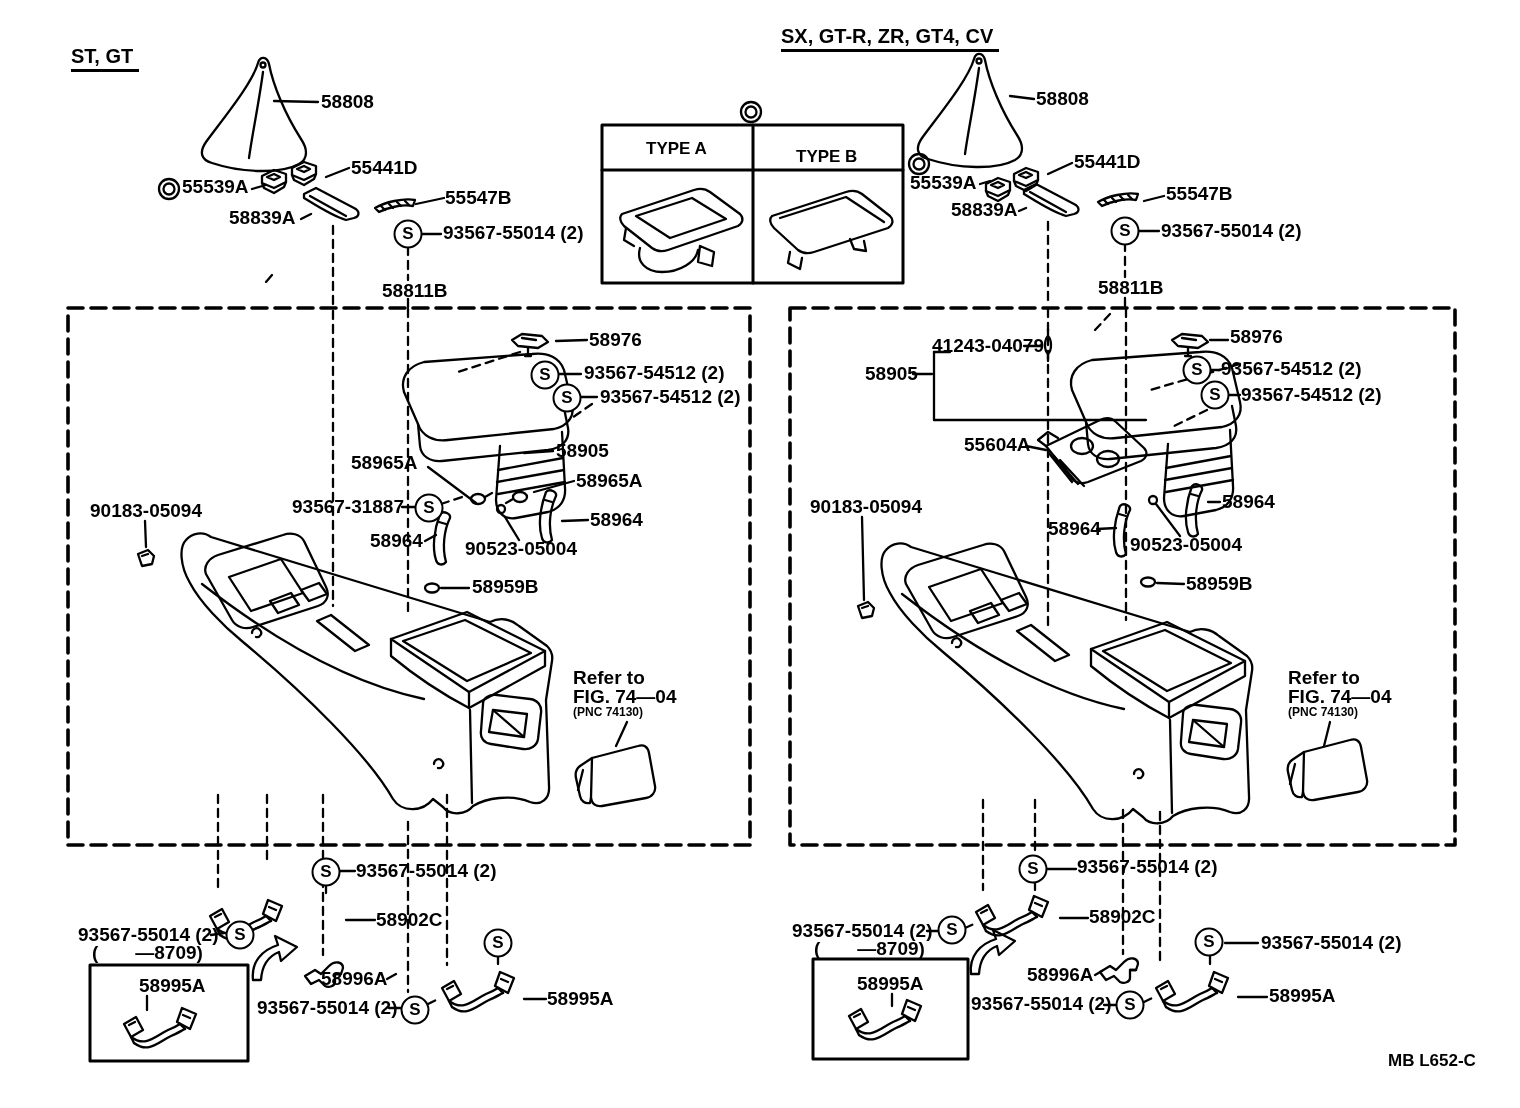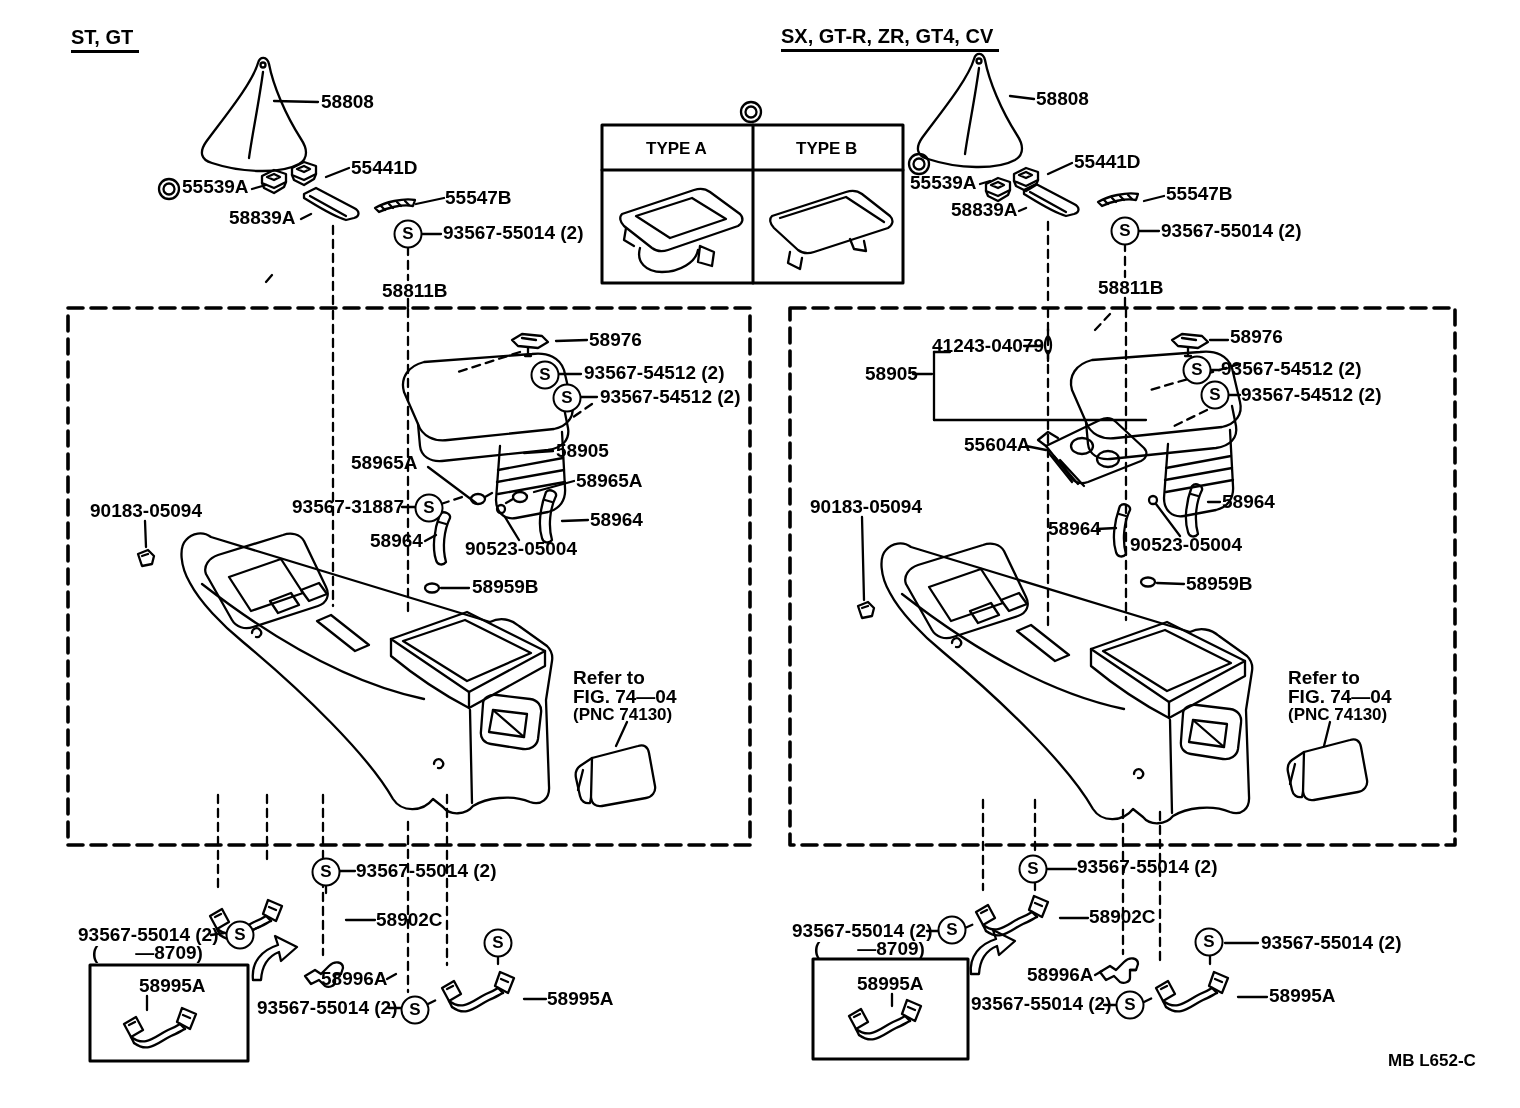--- a/index.html
+++ b/index.html
@@ -1,21 +1,21 @@
 <!DOCTYPE html>
 <html><head>
 <meta charset="utf-8">
 <style>
   html,body{margin:0;padding:0;background:#fff;}
   #page{position:relative;width:1520px;height:1108px;background:#fff;overflow:hidden;
         font-family:"Liberation Sans",sans-serif;}
   #art{position:absolute;left:0;top:0;width:1520px;height:1108px;}
   .lbl{position:absolute;font:bold 19px "Liberation Sans",sans-serif;color:#000;
        white-space:nowrap;line-height:1;}
-  .lbl.sm{font-size:17px;}
+  .lbl.sm{font-size:12px;}
   .lbl.md{font-size:17px;text-align:right;}
   .hdr{font-size:20px;border-bottom:3px solid #000;padding:0 6px 3px 0;}
   .scircle{position:absolute;width:25px;height:25px;border:2.6px solid #000;border-radius:50%;
            display:flex;align-items:center;justify-content:center;background:#fff;
            font:bold 17px "Liberation Sans",sans-serif;transform:translate(-50%,-50%);}
   .scircle span{transform:translateY(-1px);}
 </style>
 </head>
 <body>
 
@@ -301,25 +301,25 @@
       <line x1="1035" y1="882" x2="1035" y2="894"></line>
           <line x1="1123" y1="810" x2="1123" y2="954"></line>
       <line x1="1160" y1="812" x2="1160" y2="965"></line>
           <line x1="1210" y1="956" x2="1210" y2="968"></line>
       <line x1="965" y1="928" x2="974" y2="924"></line>
           <line x1="1144" y1="1002" x2="1152" y2="998"></line>
     </g>
   </g>
 </svg>
 
-<div class="lbl hdr" style="left:71px;top:27px">ST, GT</div>
+<div class="lbl hdr" style="left:71px;top:46px">ST, GT</div>
 <div class="lbl hdr" style="left:781px;top:26px">SX, GT-R, ZR, GT4, CV</div>
 
 <div class="lbl md" style="left:646px;top:140px">TYPE A</div>
-<div class="lbl md" style="left:796px;top:140px">TYPE B</div>
+<div class="lbl md" style="left:796px;top:148px">TYPE B</div>
 
 <div class="lbl" style="left:321px;top:92px">58808</div>
 <div class="lbl" style="left:351px;top:158px">55441D</div>
 <div class="lbl" style="left:182px;top:177px">55539A</div>
 <div class="lbl" style="left:229px;top:208px">58839A</div>
 <div class="lbl" style="left:445px;top:188px">55547B</div>
 <div class="lbl" style="left:443px;top:223px">93567-55014 (2)</div>
 <div class="lbl" style="left:382px;top:281px">58811B</div>
 
 <div class="lbl" style="left:1036px;top:89px">58808</div>

